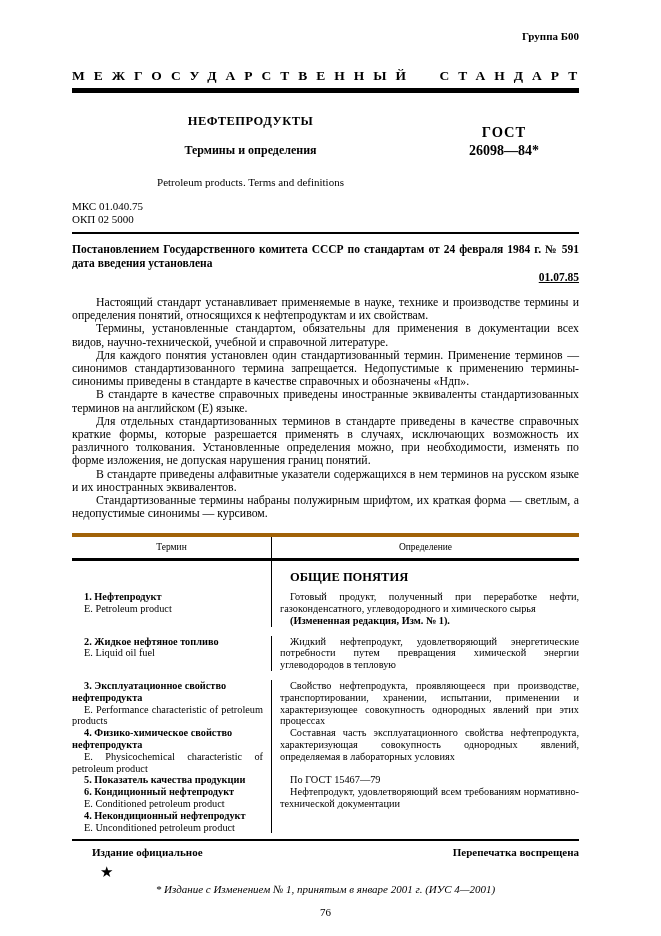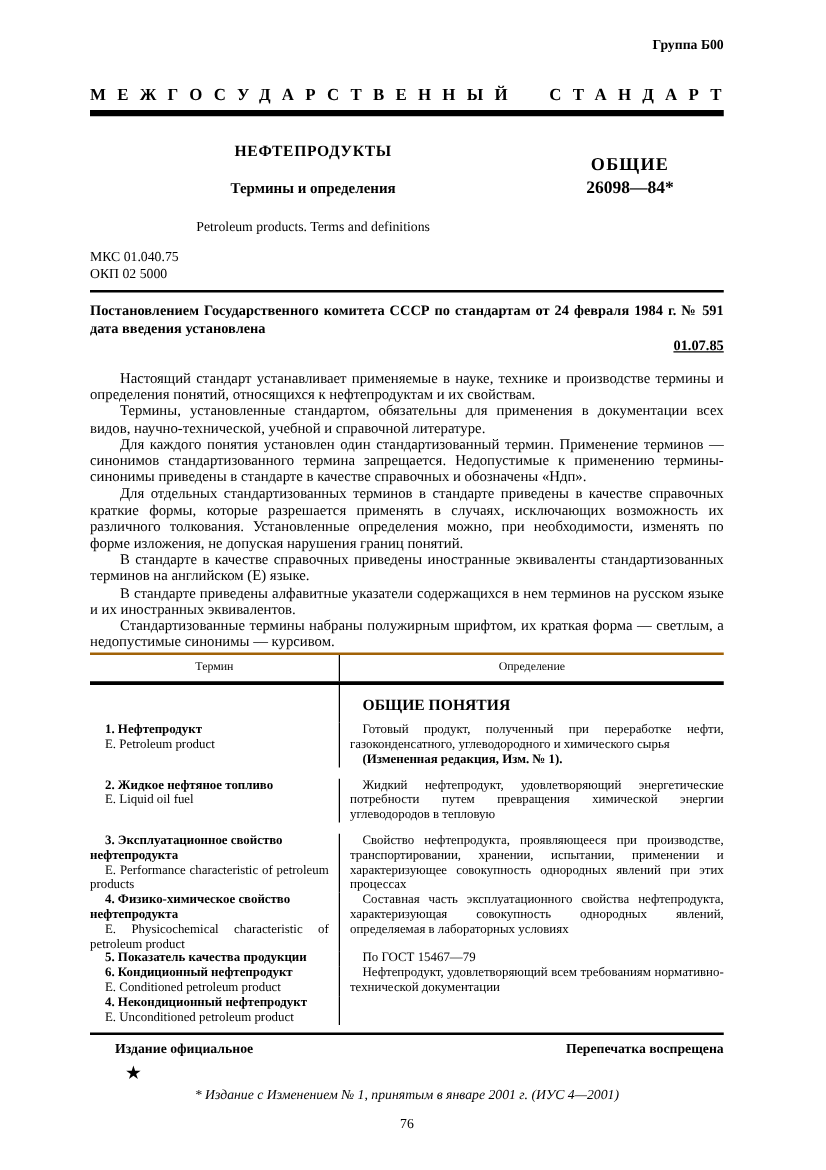--- a/index.html
+++ b/index.html
@@ -33,21 +33,21 @@
   .rule{margin-top:7px;height:2px;background:#000;}
   .decree{margin-top:8px;font-weight:bold;font-size:11.5px;line-height:14px;text-align:justify;}
   .effective-date{margin-top:1px;text-align:right;font-weight:bold;font-size:11.5px;}
   .effective-date span{text-decoration:underline;}
   .body-paragraphs{margin-top:13px;}
   .body-paragraphs p{
     margin:0;font-size:11.8px;line-height:13.2px;
     text-indent:24px;text-align:justify;
   }
   
-  .gtable{margin-top:2px;border-top:2px solid #a16207;}
+  .gtable{margin-top:13px;border-top:4px solid #a16207;}
   .ghead{display:flex;border-bottom:3px solid #000;}
   .ghead .hc{font-size:9.5px;text-align:center;padding:5px 0 6px 0;box-sizing:border-box;}
   .hc-l{width:200px;border-right:1px solid #000;}
   .hc-r{flex:1;}
   .gbody{border-bottom:2px solid #000;padding-bottom:6px;}
   .trow{display:flex;}
   .tcell-l{width:200px;border-right:1px solid #000;box-sizing:border-box;padding-right:8px;}
   .tcell-r{flex:1;padding-left:8px;}
   .tcell-l div, .tcell-r div{font-size:10.3px;line-height:11.8px;}
   .term{font-weight:bold;text-indent:12px;}
@@ -75,41 +75,41 @@
     <div class="standard-kind">МЕЖГОСУДАРСТВЕННЫЙ СТАНДАРТ</div>
     <div class="thick-bar"></div>
 
     <div class="title-block">
       <div class="title-left">
         <div class="title-ru">НЕФТЕПРОДУКТЫ</div>
         <div class="subtitle-ru">Термины и определения</div>
         <div class="title-en">Petroleum products. Terms and definitions</div>
       </div>
       <div class="gost-box">
-        <div class="gost-label">ОБЩИЕ</div>
+        <div class="gost-label">ГОСТ</div>
         <div class="gost-number">26098—84*</div>
       </div>
     </div>
 
     <div class="codes">
       <div>МКС 01.040.75</div>
       <div>ОКП  02 5000</div>
     </div>
 
     <div class="rule"></div>
 
     <div class="decree">Постановлением Государственного комитета СССР по стандартам от 24 февраля 1984 г. № 591 дата введения установлена</div>
     <div class="effective-date"><span>01.07.85</span></div>
 
     <div class="body-paragraphs">
       <p>Настоящий стандарт устанавливает применяемые в науке, технике и производстве термины и определения понятий, относящихся к нефтепродуктам и их свойствам.</p>
       <p>Термины, установленные стандартом, обязательны для применения в документации всех видов, научно-технической, учебной и справочной литературе.</p>
       <p>Для каждого понятия установлен один стандартизованный термин. Применение терминов — синонимов стандартизованного термина запрещается. Недопустимые к применению термины-синонимы приведены в стандарте в качестве справочных и обозначены «Ндп».</p>
+      <p>В стандарте в качестве справочных приведены иностранные эквиваленты стандартизованных терминов на английском (Е) языке.</p>
       <p>Для отдельных стандартизованных терминов в стандарте приведены в качестве справочных краткие формы, которые разрешается применять в случаях, исключающих возможность их различного толкования. Установленные определения можно, при необходимости, изменять по форме изложения, не допуская нарушения границ понятий.</p>
-      <p>В стандарте в качестве справочных приведены иностранные эквиваленты стандартизованных терминов на английском (Е) языке.</p>
       <p>В стандарте приведены алфавитные указатели содержащихся в нем терминов на русском языке и их иностранных эквивалентов.</p>
       <p>Стандартизованные термины набраны полужирным шрифтом, их краткая форма — светлым, а недопустимые синонимы — курсивом.</p>
     </div>
 
     <div class="gtable">
       <div class="ghead">
         <div class="hc hc-l">Термин</div>
         <div class="hc hc-r">Определение</div>
       </div>
       <div class="gbody">

